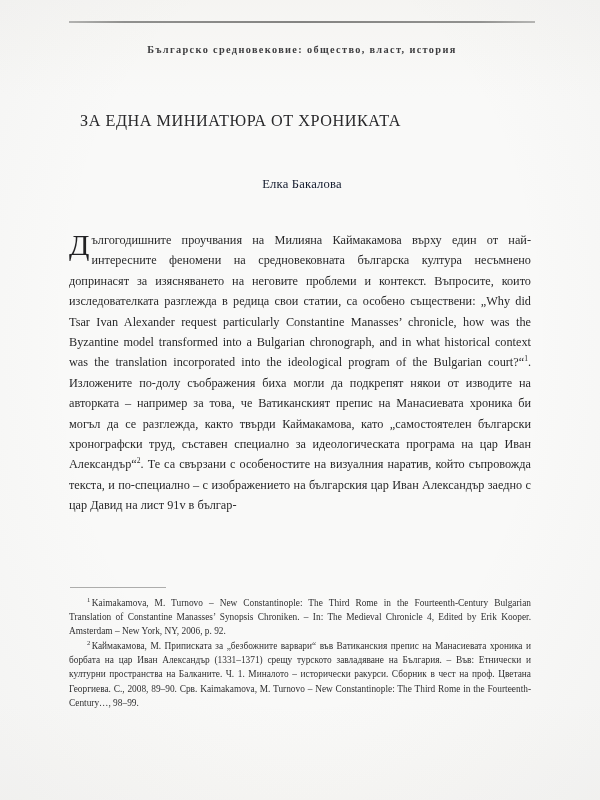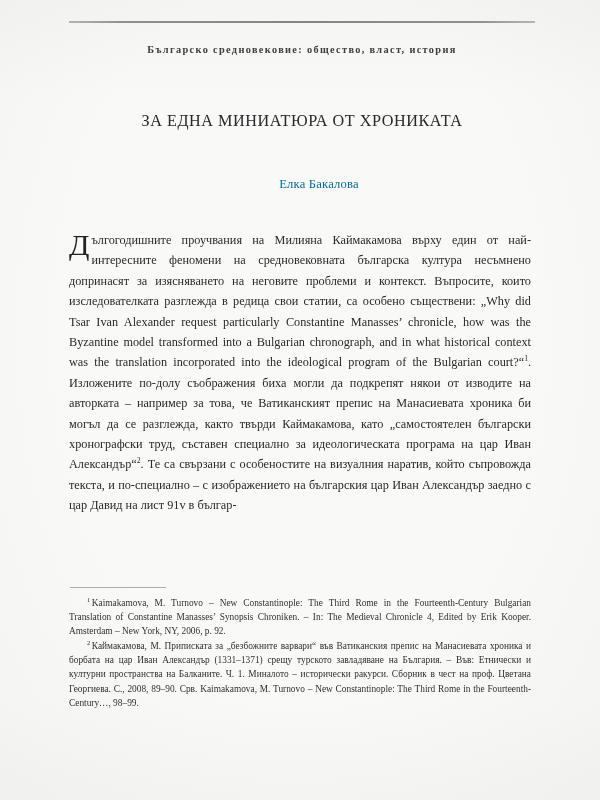--- a/index.html
+++ b/index.html
@@ -88,39 +88,38 @@
   .smallcaps {
     text-transform: uppercase;
   }
 
   
   .article-title {
     position: absolute;
     left: 80px;
     top: 99px;
     width: 444px;
-    text-align: center;
     font-size: 16.2px;
     line-height: 22px;
     letter-spacing: 0.55px;
     color: #262628;
     font-weight: 400;
   }
   .title-line-2 { display: block; }
 
   
   .author {
     position: absolute;
-    left: 97px;
+    left: 80px;
     top: 177px;
     width: 444px;
     text-align: center;
     font-size: 12.6px;
     letter-spacing: 0.2px;
-    color: #0369a1;
+    color: #0f172a;
   }
 
   
   .body-block {
     position: absolute;
     left: 69px;
     top: 230px;
     width: 462px;
     font-size: 12.25px;
     line-height: 20.4px;

